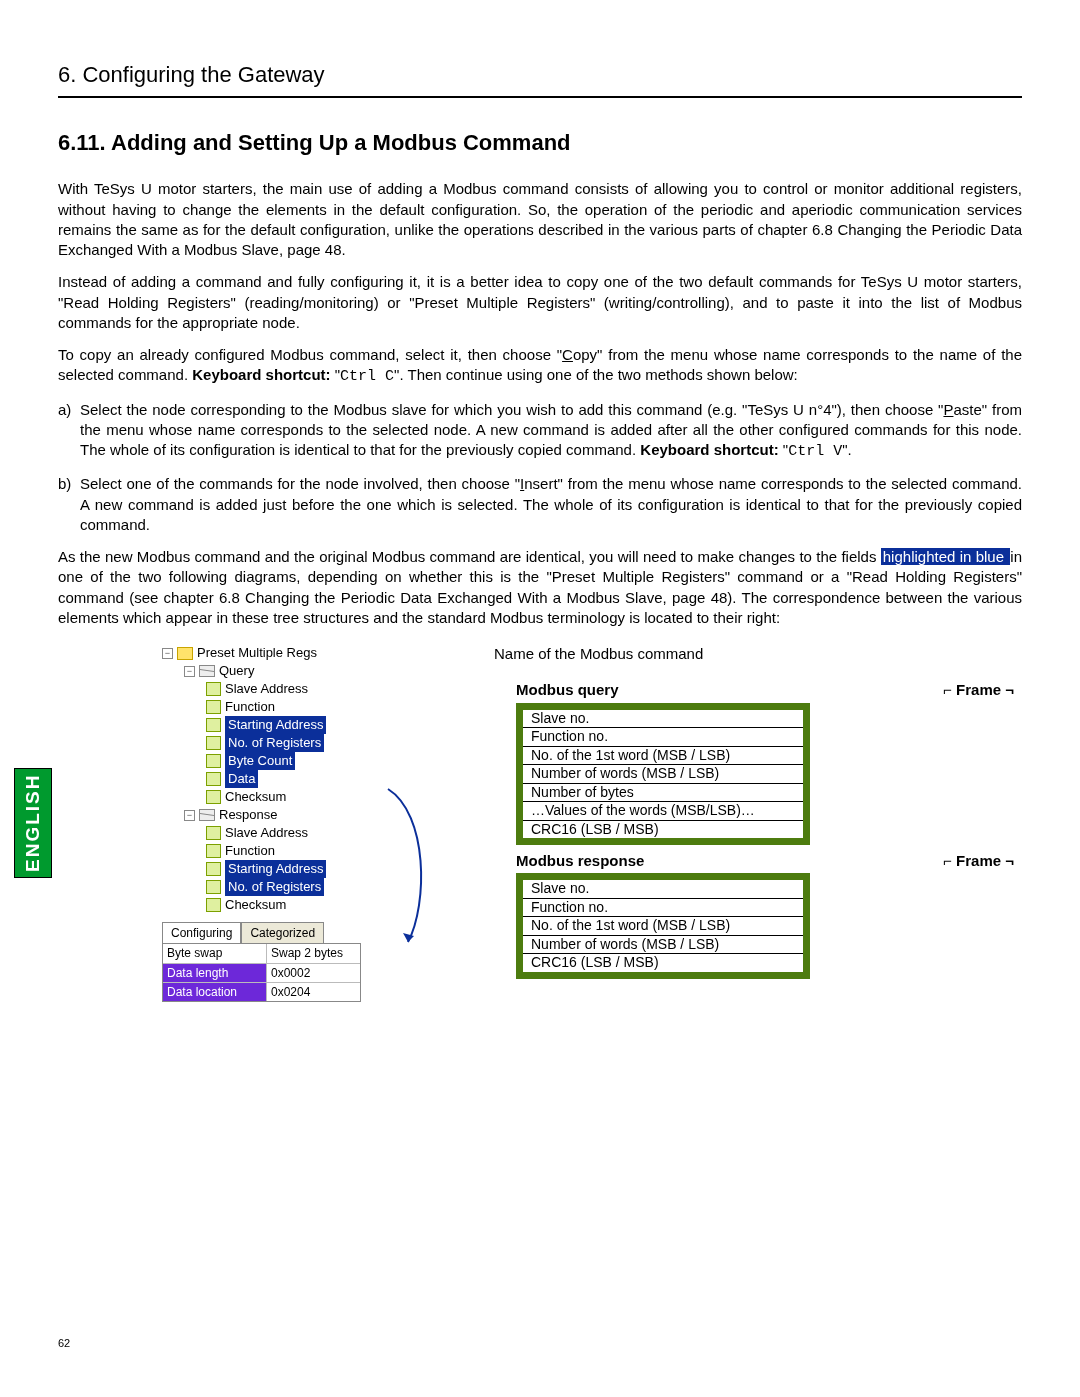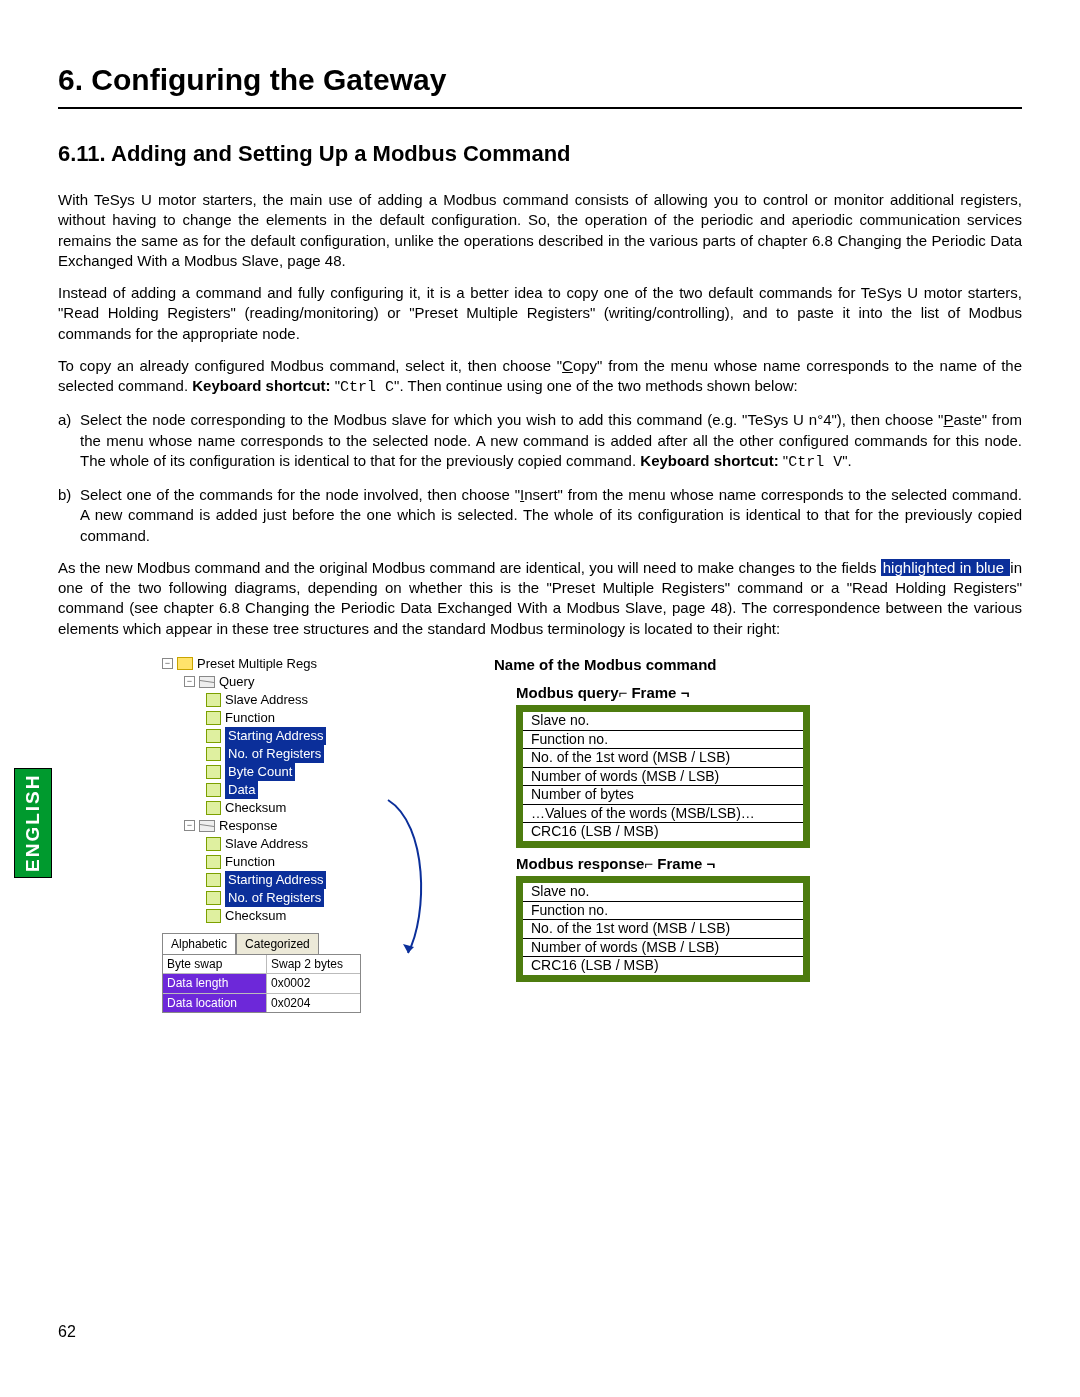--- a/index.html
+++ b/index.html
@@ -1,17 +1,17 @@
 <!DOCTYPE html>
 <html><head>
 <meta charset="utf-8">
 <style>
   html,body{margin:0;padding:0;background:#fff;color:#000;font-family:Arial,Helvetica,sans-serif;font-size:15px;line-height:1.35}
   .page{width:1080px;height:1397px;position:relative;box-sizing:border-box;padding:60px 58px 0 58px}
-  h1{font-size:30px;font-weight:bold;margin:0 0 4px 0}
+  h1{font-size:22px;font-weight:normal;margin:0 0 4px 0}
   .rule{width:964px;border-top:2px solid #000;margin:6px 0 30px 0}
   h2{font-size:22px;font-weight:bold;margin:0 0 22px 0}
   h3{font-size:15px;font-weight:bold;margin:0 0 10px 0}
   p{margin:0 0 12px 0;text-align:justify}
   .mono{font-family:"Courier New",monospace}
   .hb{background:#0b2f9a;color:#fff;padding:0 2px;white-space:nowrap}
   ol.methods{list-style:none;padding:0;margin:0 0 12px 0}
   ol.methods>li{position:relative;padding-left:22px;margin:0 0 12px 0;text-align:justify}
   ol.methods>li .mk{position:absolute;left:0;top:0}
   .lang-tab{position:absolute;left:14px;top:768px;width:36px;height:108px;background:#009a2e;color:#fff;font-weight:bold;font-size:19px;writing-mode:vertical-rl;transform:rotate(180deg);display:flex;align-items:center;justify-content:center;letter-spacing:2px;border:1px solid #000}
@@ -28,27 +28,27 @@
   .tabs{display:flex;margin-top:8px}
   .tab{border:1px solid #888;border-bottom:none;padding:2px 8px;font-size:12px;background:#ece9d8}
   .tab.active{background:#fff}
   .props{width:197px;border:1px solid #888;font-size:12px}
   .prow{display:flex;border-top:1px solid #bbb}
   .prow:first-child{border-top:none}
   .pk{width:95px;padding:1px 4px;border-right:1px solid #bbb}
   .pv{flex:1;padding:1px 4px}
   .pk.sel,.prow.sel .pk{background:#6d28d9;color:#fff}
   .rightcol{flex:1;font-size:15px}
-  .cmdname{font-weight:bold;padding-left:8px;margin-bottom:8px}
-  .frmhdr{display:flex;font-weight:bold;padding:0 8px 2px 30px}
+  .cmdname{font-weight:normal;padding-left:8px;margin-bottom:16px}
+  .frmhdr{display:flex;justify-content:space-between;font-weight:bold;padding:0 8px 2px 30px}
   .frmarrow{white-space:nowrap}
   .box{border:7px solid #4d7c0f;margin-left:30px;width:280px}
   .brow{padding:0 8px;font-size:14px;border-bottom:1px solid #000;line-height:1.25}
   .brow:last-child{border-bottom:none}
-  .pgnum{position:absolute;left:58px;bottom:54px;font-size:16px}
+  .pgnum{position:absolute;left:58px;bottom:46px;font-size:11px}
   svg.curve{position:absolute;left:0;top:0;pointer-events:none}
 </style>
 </head>
 <body>
 
 <div class="page">
   <div class="lang-tab">ENGLISH</div>
 
   <h1>6. Configuring the Gateway</h1>
   <div class="rule"></div>
@@ -141,21 +141,21 @@
           <div class="tnode ind2">
             <span class="tag"></span>
             <span class="">Checksum</span>
           </div>
         </div>
       <svg class="curve" width="400" height="380">
         <path d="M 330 145 C 370 170, 370 260, 350 298" stroke="#0b2f9a" stroke-width="2" fill="none"></path>
         <path d="M 350 298 l -5 -9 l 11 3 z" fill="#0b2f9a"></path>
       </svg>
       <div class="tabs" style="margin-left: 104px;">
-        <div class="tab active">Alphabetic</div>
+        <div class="tab active">Configuring</div>
         <div class="tab">Categorized</div>
       </div>
       <div class="props" id="props" style="margin-left:104px">
           <div class="prow">
             <div class="pk">Byte swap</div>
             <div class="pv">Swap 2 bytes</div>
           </div>
           <div class="prow sel">
             <div class="pk sel">Data length</div>
             <div class="pv">0x0002</div>

